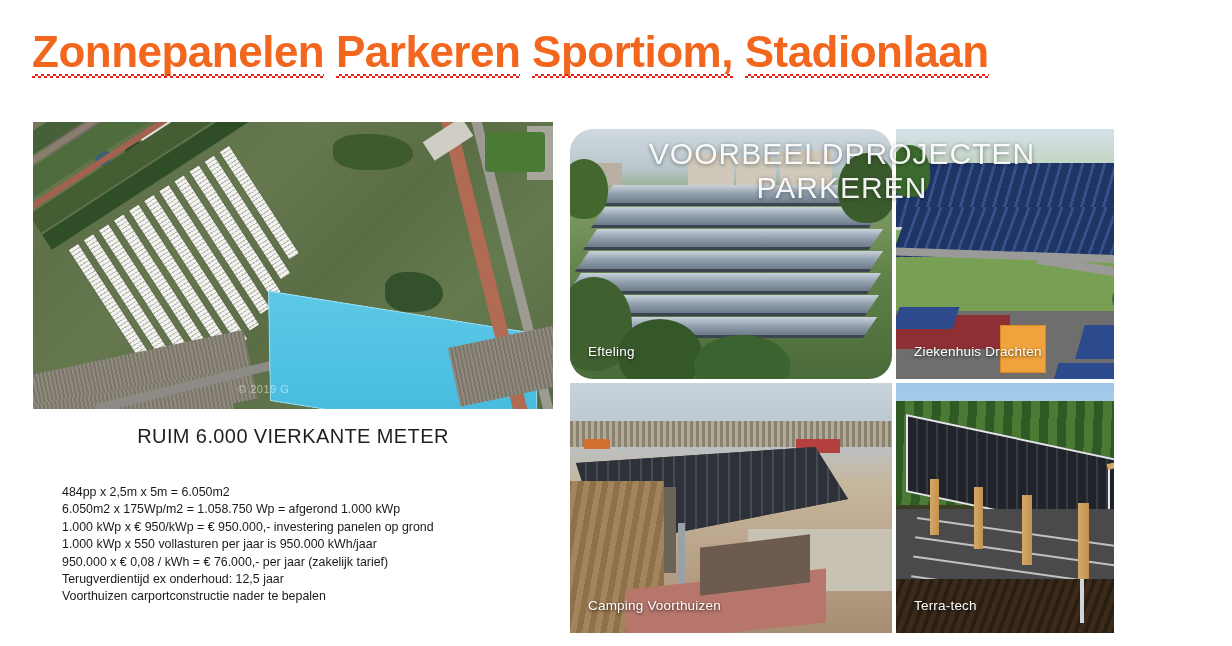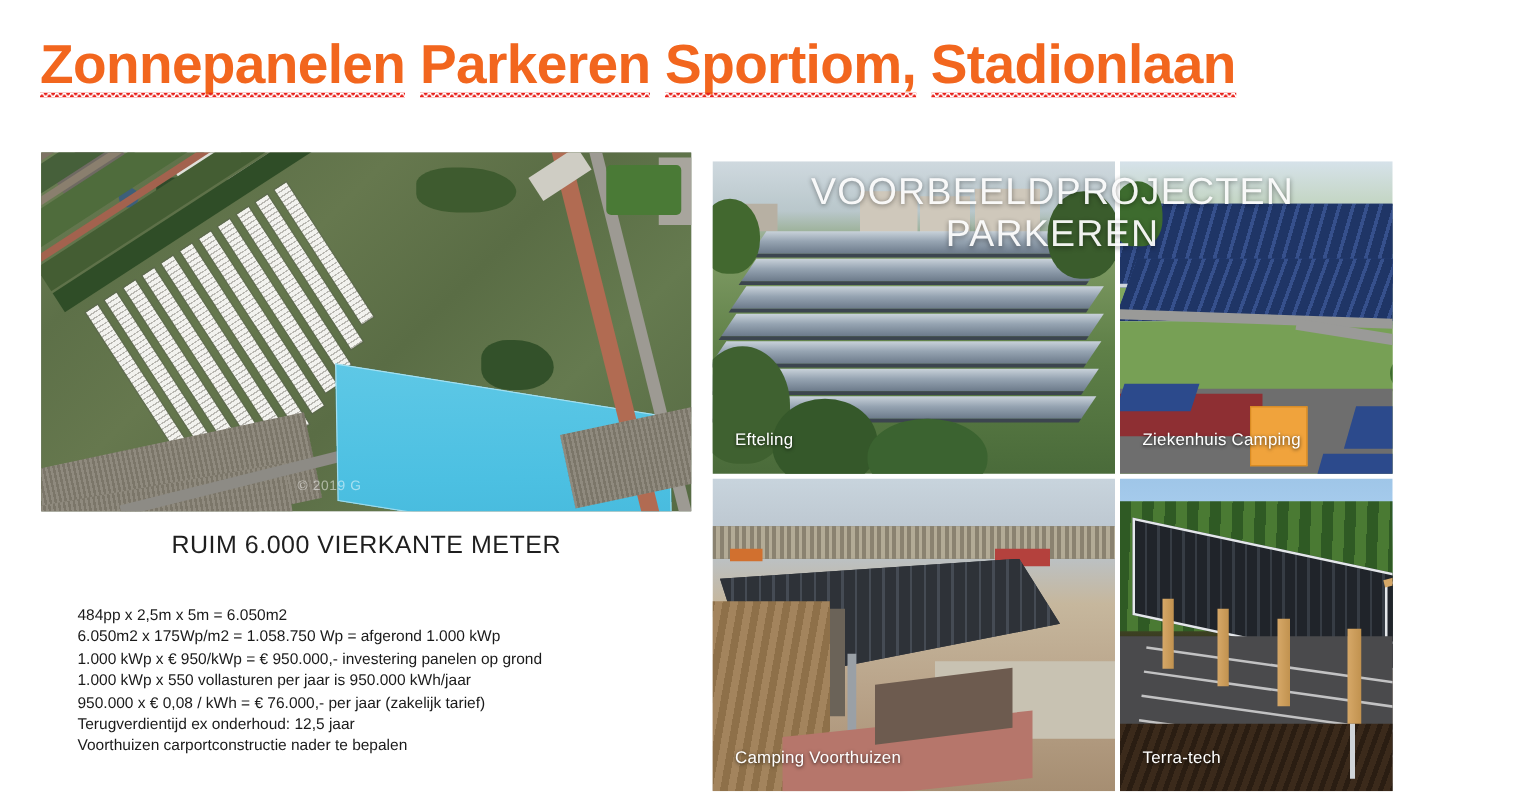--- a/index.html
+++ b/index.html
@@ -89,21 +89,21 @@
   }
   .banner{
     position:absolute;left:0;right:0;top:8px;text-align:center;
     color:rgba(255,255,255,.93);font-size:30px;letter-spacing:1px;
     text-shadow:0 1px 4px rgba(0,0,0,.45);z-index:30;
     font-family:"Liberation Sans","DejaVu Sans",sans-serif;pointer-events:none;
   }
 
   
   .q1{left:0;top:0;width:322px;height:250px;
-      background:linear-gradient(180deg,#cfd9df 0%,#b9c7cb 16%,#7e9a63 30%,#5f8048 60%,#4a6b3a 100%);}
+      background:linear-gradient(180deg,#cfd9df 0%,#b9c7cb 16%,#7e9a63 30%,#5f8048 60%,#4a6b3a 100%);border-radius:23px;}
   .q1 .bldg{position:absolute;background:#cfc8bb;}
   .q1 .panelrow{
     position:absolute;height:18px;
     background:linear-gradient(180deg,#c9d2da 0%,#96a4b2 45%,#6c7a8a 100%);
     border-bottom:3px solid #3c454f;transform:skewX(-34deg);
   }
   .q1 .tree{position:absolute;background:#3f6130;border-radius:50% 50% 45% 45%;}
 
   
   .q2{left:326px;top:0;width:319px;height:250px;
@@ -278,21 +278,21 @@
       <div class="carpark" style="left:184px;top:196px;width:120px;height:34px;transform:skewX(-16deg);"></div>
       <div class="carpark" style="left:160px;top:234px;width:130px;height:18px;transform:skewX(-16deg);"></div>
       <div class="orangebox" style="left:104px;top:196px;width:44px;height:46px;"></div>
 
       <div class="tree" style="left:-6px;top:16px;width:40px;height:52px;border-radius:50% 50% 40% 40%;"></div>
       <div class="tree" style="left:282px;top:10px;width:42px;height:60px;border-radius:50% 50% 40% 40%;"></div>
       <div class="tree" style="left:250px;top:132px;width:26px;height:30px;"></div>
       <div class="tree" style="left:296px;top:150px;width:24px;height:28px;"></div>
       <div class="tree" style="left:216px;top:158px;width:20px;height:24px;"></div>
 
-      <div class="q-cap">Ziekenhuis Camping</div>
+      <div class="q-cap">Ziekenhuis Drachten</div>
     </div>
 
     <div class="quad q4">
       <div style="position:absolute;left:0;top:18px;width:319px;height:104px;
                   background:repeating-linear-gradient(92deg,#2f5a24 0 9px,#4a7a33 9px 18px);"></div>
 
       <div class="canopy" style="left:10px;top:58px;width:250px;height:74px;transform:skewY(12deg);"></div>
       <div class="canopy" style="left:212px;top:70px;width:92px;height:46px;transform:skewY(-16deg);"></div>
 
       <div class="asphalt" style="left:0;top:126px;width:319px;height:96px;"></div>

